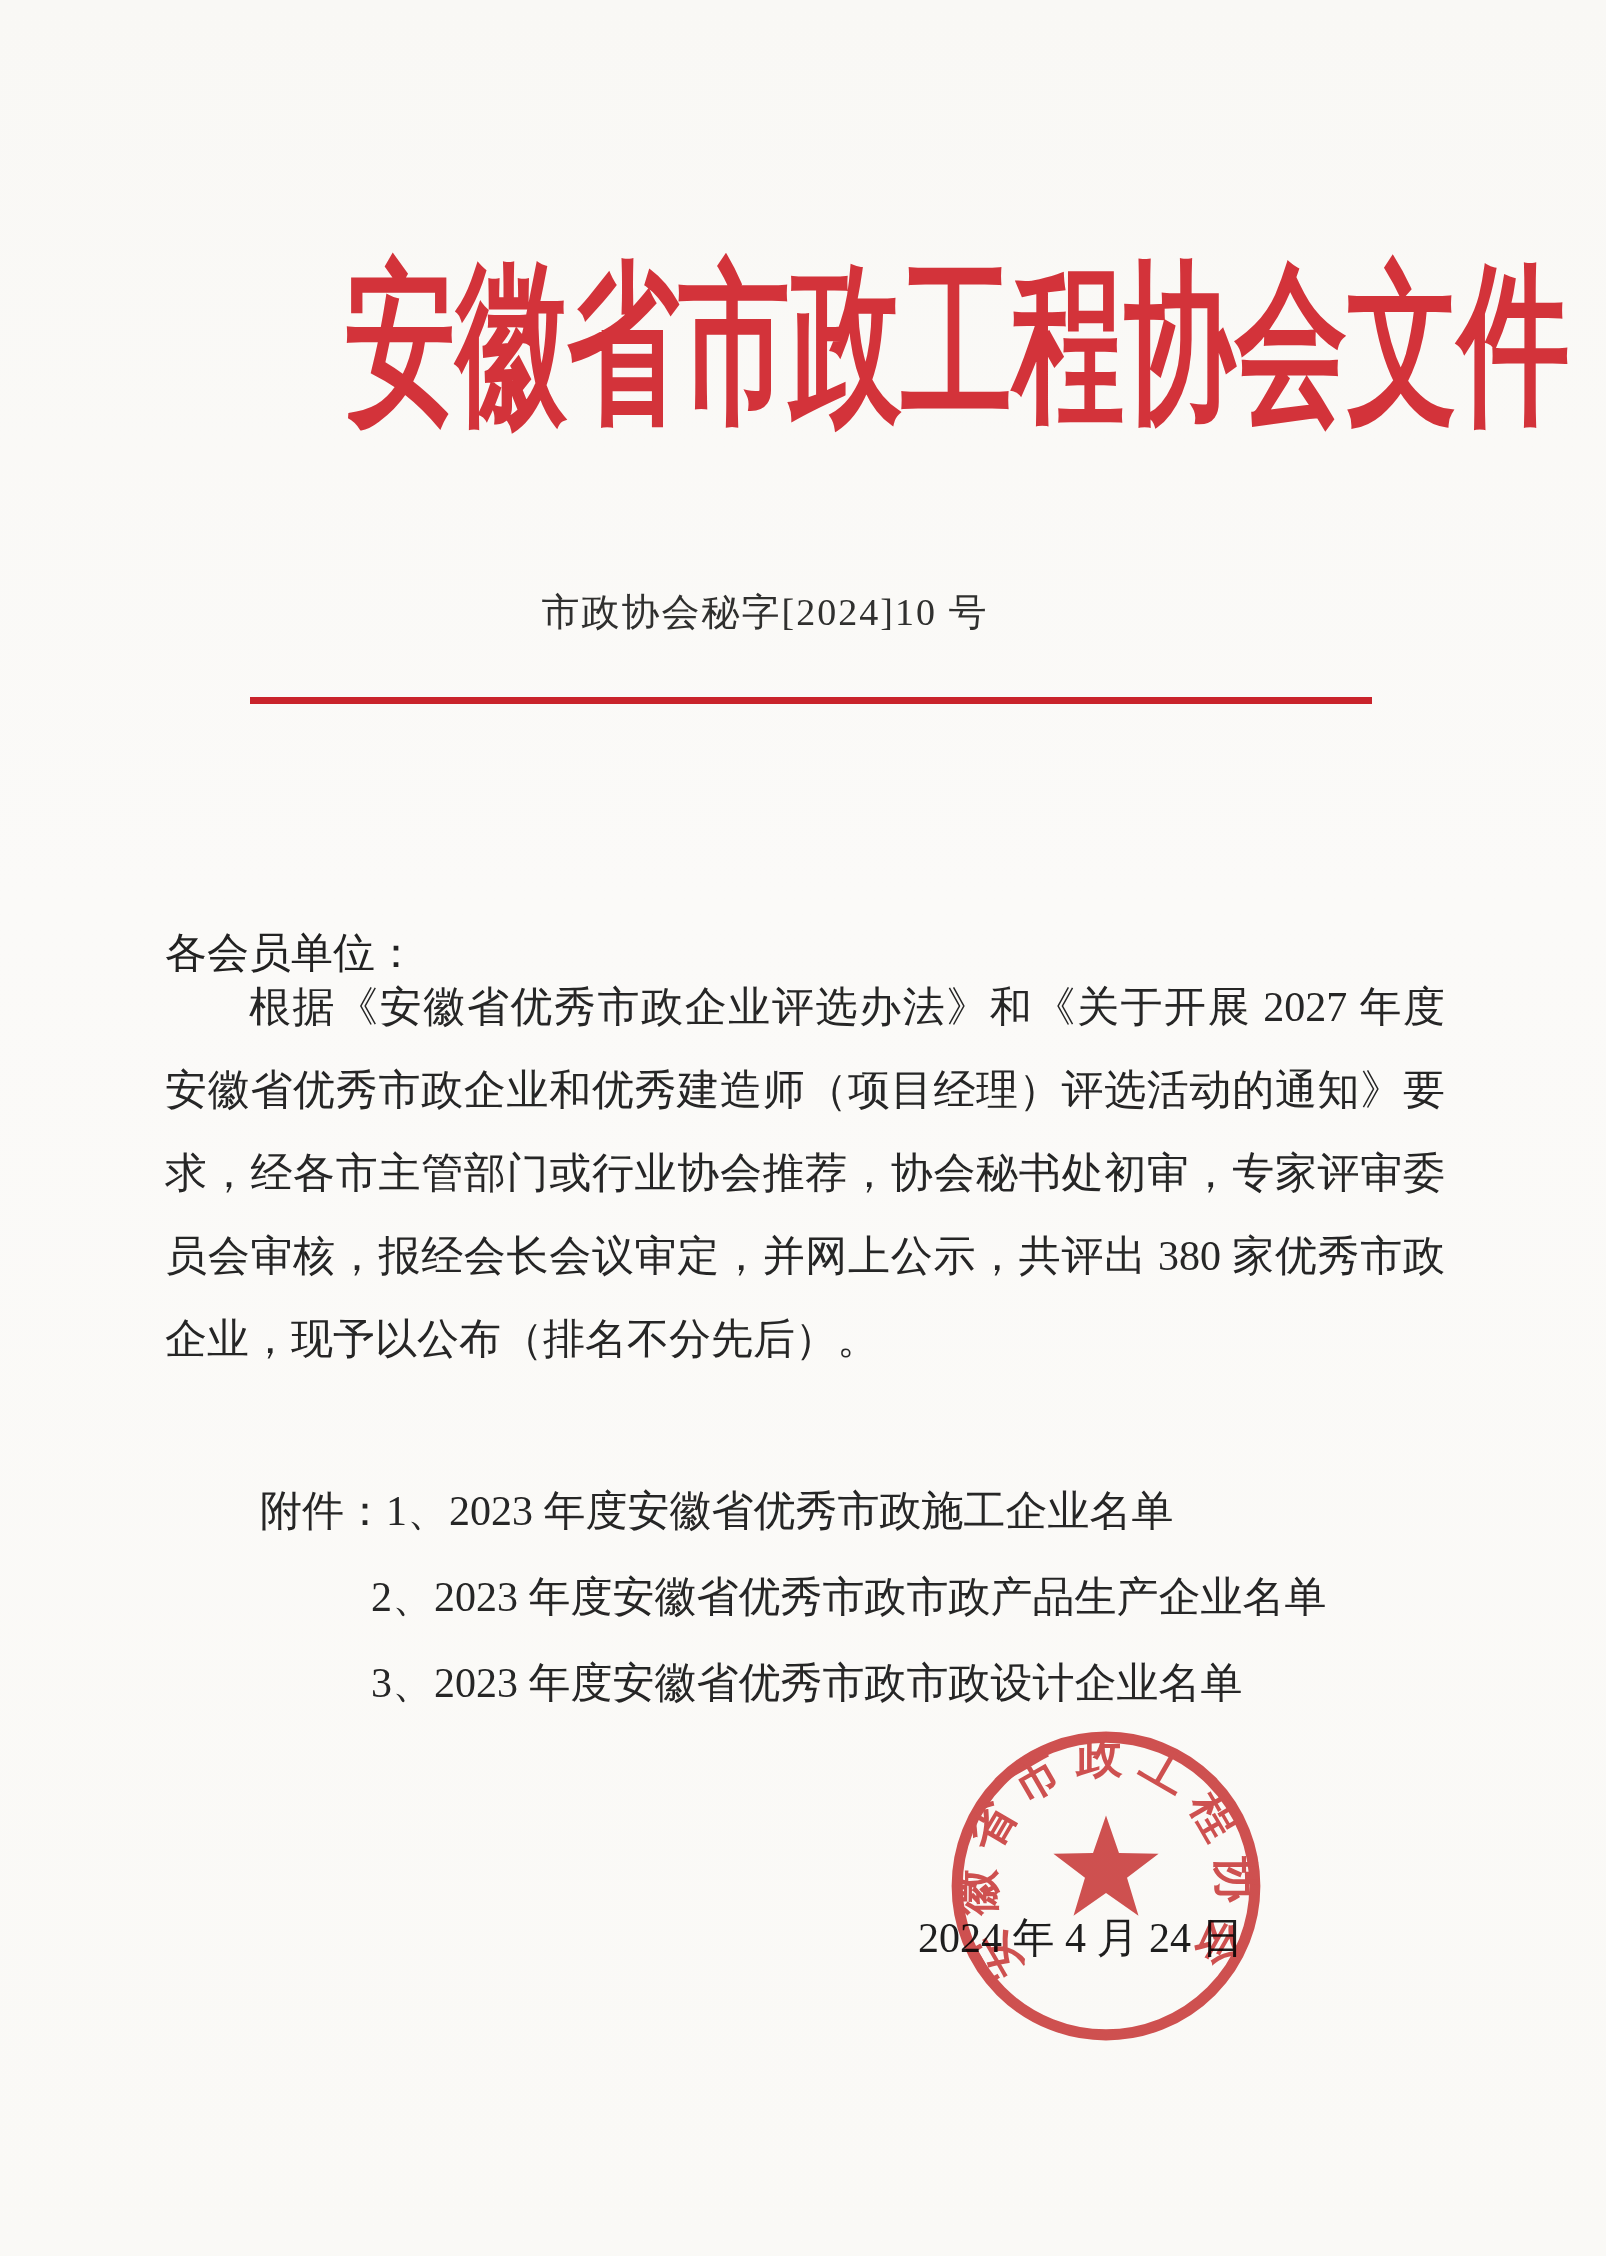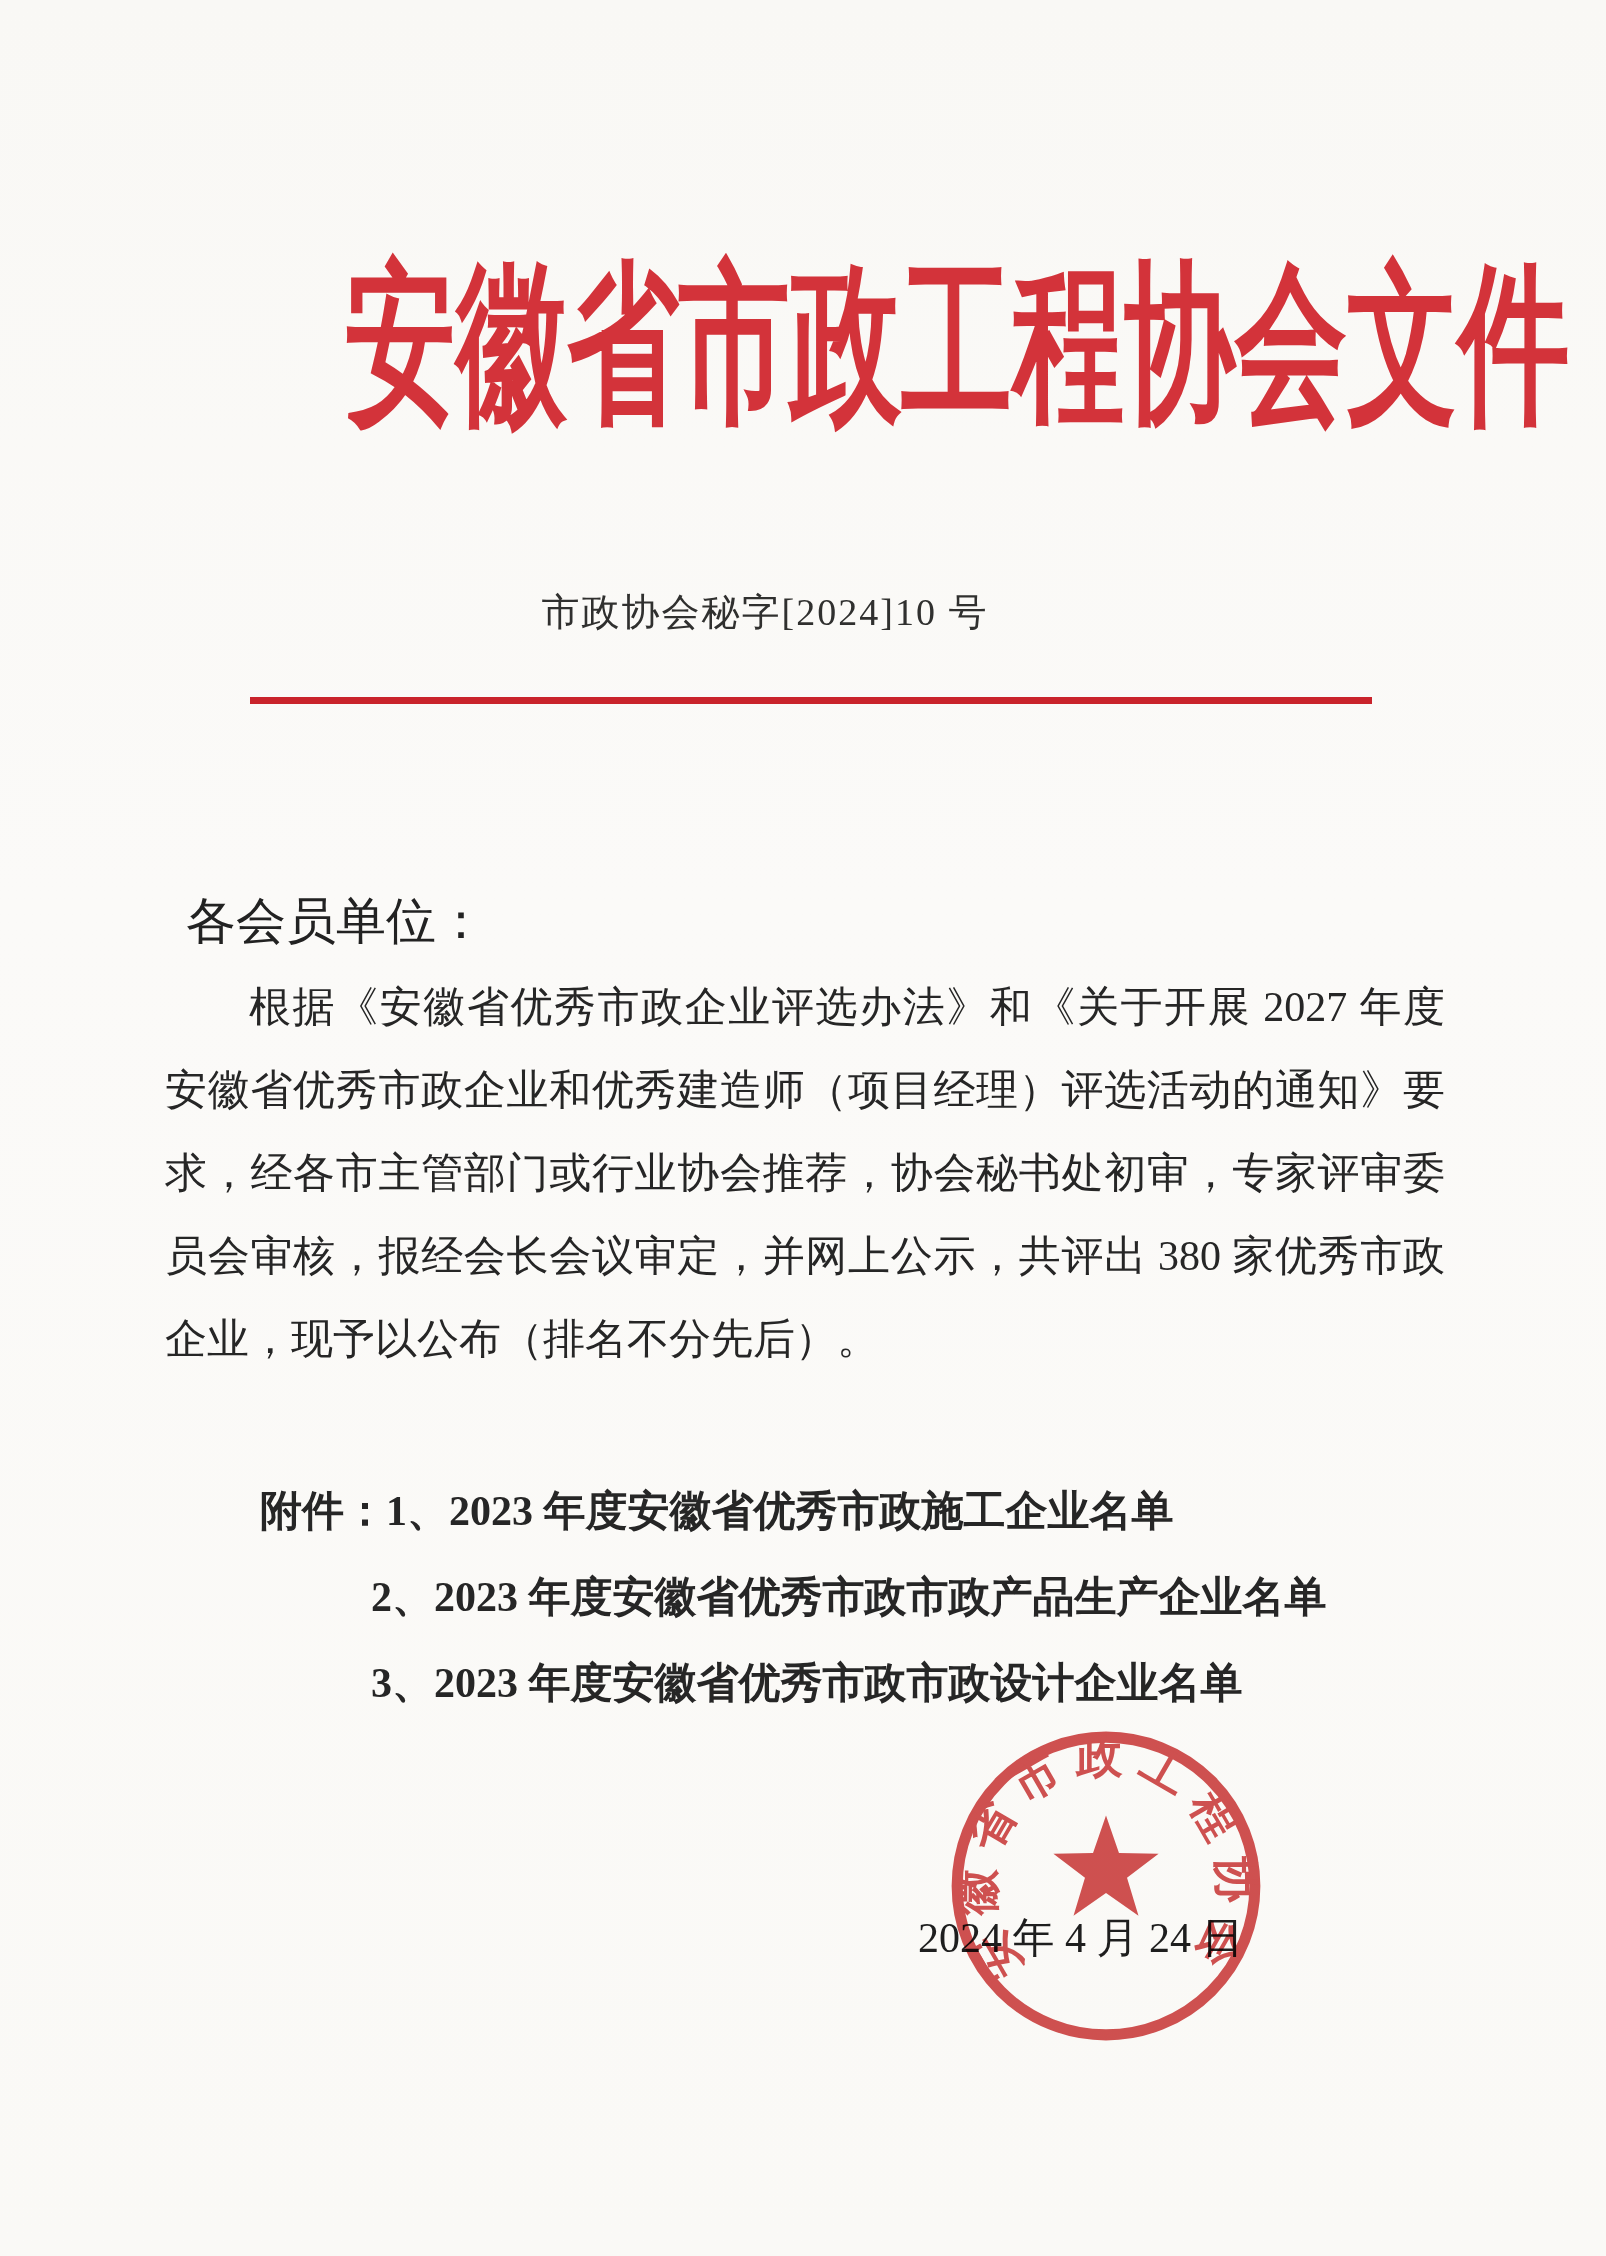--- a/index.html
+++ b/index.html
@@ -34,32 +34,32 @@
   .red-line{
     position:absolute;left:250px;top:697px;width:1122px;height:7px;
     background:#c9232b;
   }
   .doc-title{
     position:absolute;top:730px;left:34px;width:1572px;
     text-align:center;
     font-size:47px;line-height:58px;font-weight:700;color:#141414;
   }
   .salutation{
-    position:absolute;left:165px;top:896px;
-    font-size:50px;line-height:50px;color:#222;margin-left:21px;
+    position:absolute;left:165px;top:928px;
+    font-size:42px;line-height:50px;color:#222;
   }
   .body-paragraph{
     position:absolute;left:165px;top:966px;width:1280px;
     font-size:42px;line-height:83px;
     text-align:justify;text-justify:inter-ideograph;
     text-indent:84px;color:#262626;
   }
   .attachments{
     position:absolute;left:260px;top:1468px;width:1240px;
-    font-size:42px;color:#262626;font-weight:bold;
+    font-size:42px;color:#262626;
   }
   .attachments .att-line{height:86px;line-height:86px;white-space:nowrap;}
   .attachments .att-line.indented{margin-left:111px;}
   .att-label{display:inline;}
   .date-line{
     position:absolute;left:918px;top:1910px;
     font-size:42px;line-height:56px;color:#1e1e1e;
     white-space:nowrap;z-index:1;
   }
   .seal{

